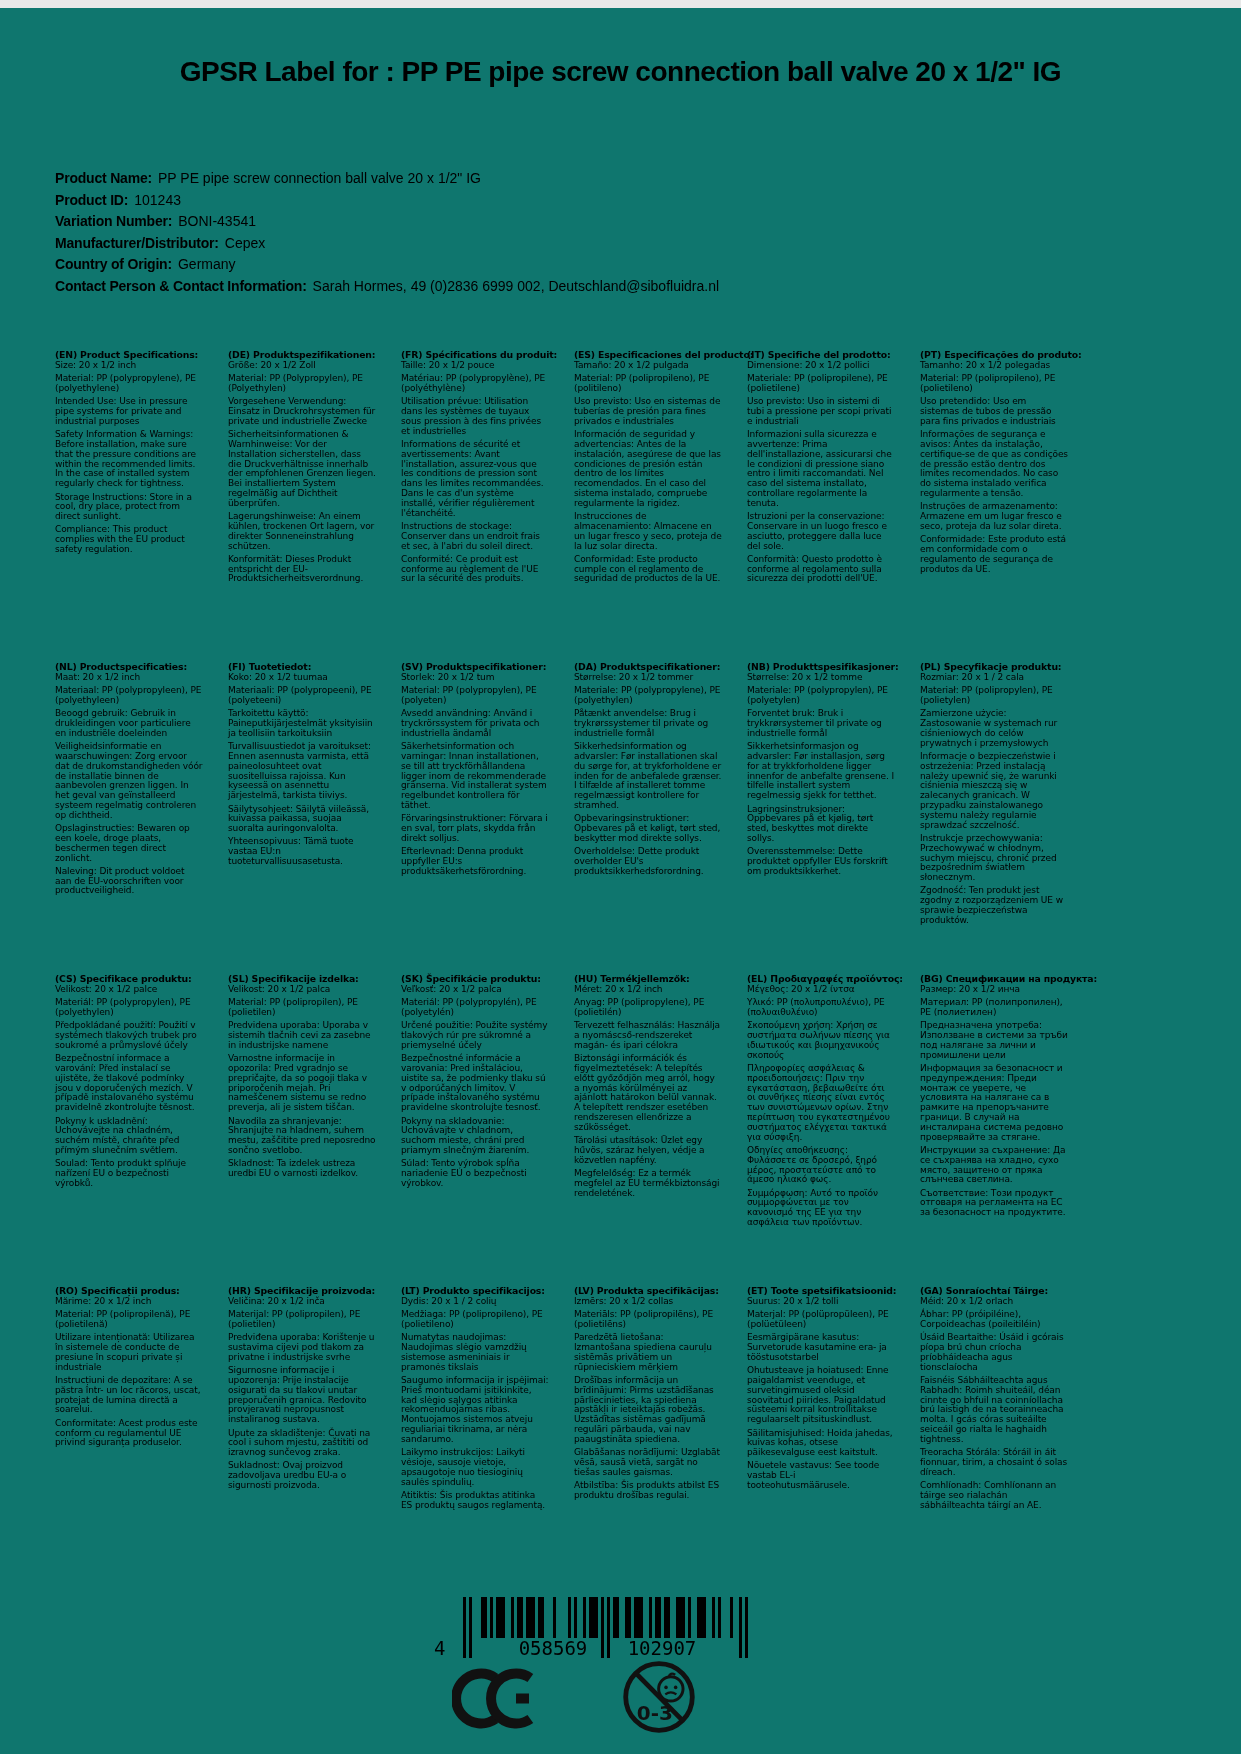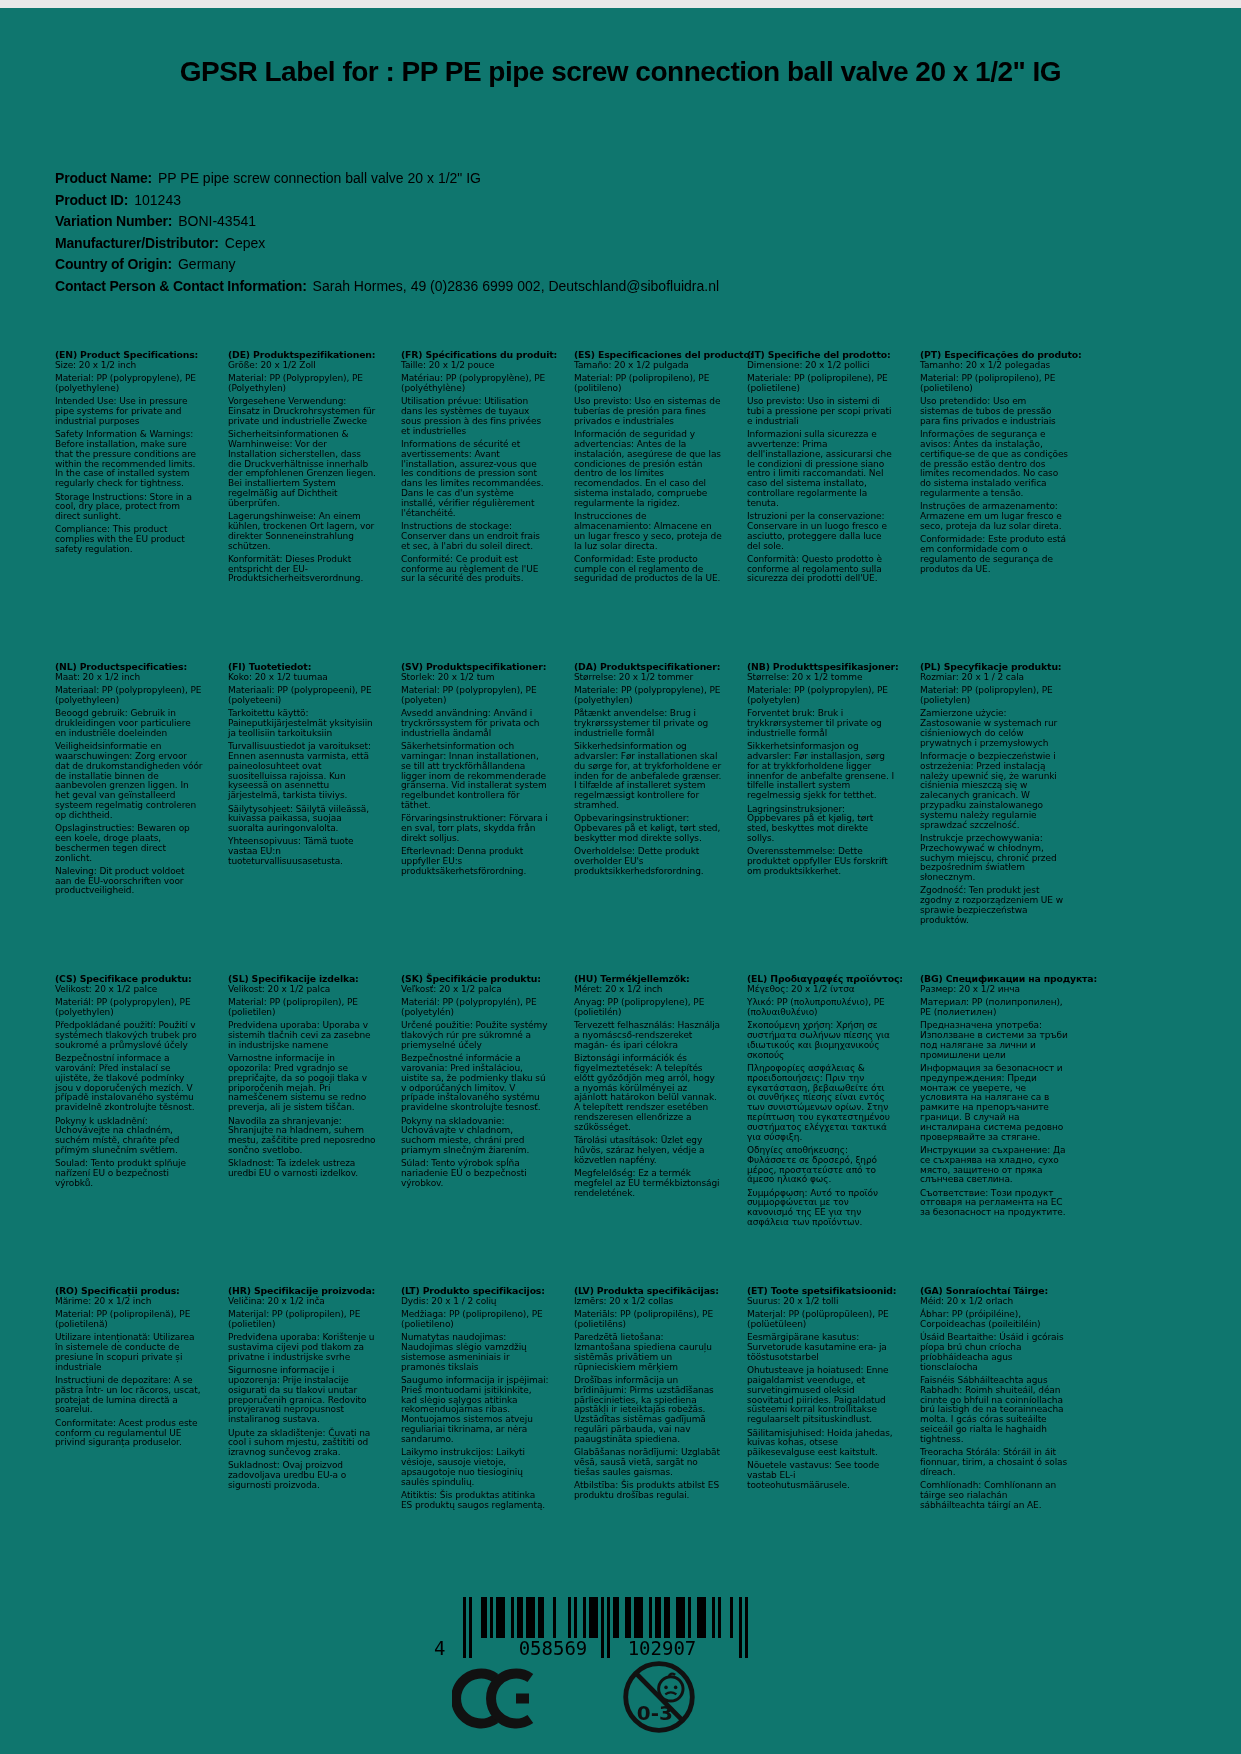--- a/index.html
+++ b/index.html
@@ -148,21 +148,21 @@
         <p class="spec-par">Avsedd användning: Använd i tryckrörssystem för privata och industriella ändamål</p>
         <p class="spec-par">Säkerhetsinformation och varningar: Innan installationen, se till att tryckförhållandena ligger inom de rekommenderade gränserna. Vid installerat system regelbundet kontrollera för täthet.</p>
         <p class="spec-par">Förvaringsinstruktioner: Förvara i en sval, torr plats, skydda från direkt solljus.</p>
         <p class="spec-par">Efterlevnad: Denna produkt uppfyller EU:s produktsäkerhetsförordning.</p>
       </div>
       <div class="spec-block">
         <div class="spec-header">(DA) Produktspecifikationer:</div>
         <p class="spec-par">Størrelse: 20 x 1/2 tommer</p>
         <p class="spec-par">Materiale: PP (polypropylene), PE (polyethylen)</p>
         <p class="spec-par">Påtænkt anvendelse: Brug i trykrørssystemer til private og industrielle formål</p>
-        <p class="spec-par">Sikkerhedsinformation og advarsler: Før installationen skal du sørge for, at trykforholdene er inden for de anbefalede grænser. I tilfælde af installeret system regelmæssigt kontrollere for stramhed.</p>
+        <p class="spec-par">Sikkerhedsinformation og advarsler: Før installationen skal du sørge for, at trykforholdene er inden for de anbefalede grænser. I tilfælde af installeret tomme regelmæssigt kontrollere for stramhed.</p>
         <p class="spec-par">Opbevaringsinstruktioner: Opbevares på et køligt, tørt sted, beskytter mod direkte sollys.</p>
         <p class="spec-par">Overholdelse: Dette produkt overholder EU's produktsikkerhedsforordning.</p>
       </div>
       <div class="spec-block">
         <div class="spec-header">(NB) Produkttspesifikasjoner:</div>
         <p class="spec-par">Størrelse: 20 x 1/2 tomme</p>
         <p class="spec-par">Materiale: PP (polypropylen), PE (polyetylen)</p>
         <p class="spec-par">Forventet bruk: Bruk i trykkrørsystemer til private og industrielle formål</p>
         <p class="spec-par">Sikkerhetsinformasjon og advarsler: Før installasjon, sørg for at trykkforholdene ligger innenfor de anbefalte grensene. I tilfelle installert system regelmessig sjekk for tetthet.</p>
         <p class="spec-par">Lagringsinstruksjoner: Oppbevares på et kjølig, tørt sted, beskyttes mot direkte sollys.</p>

